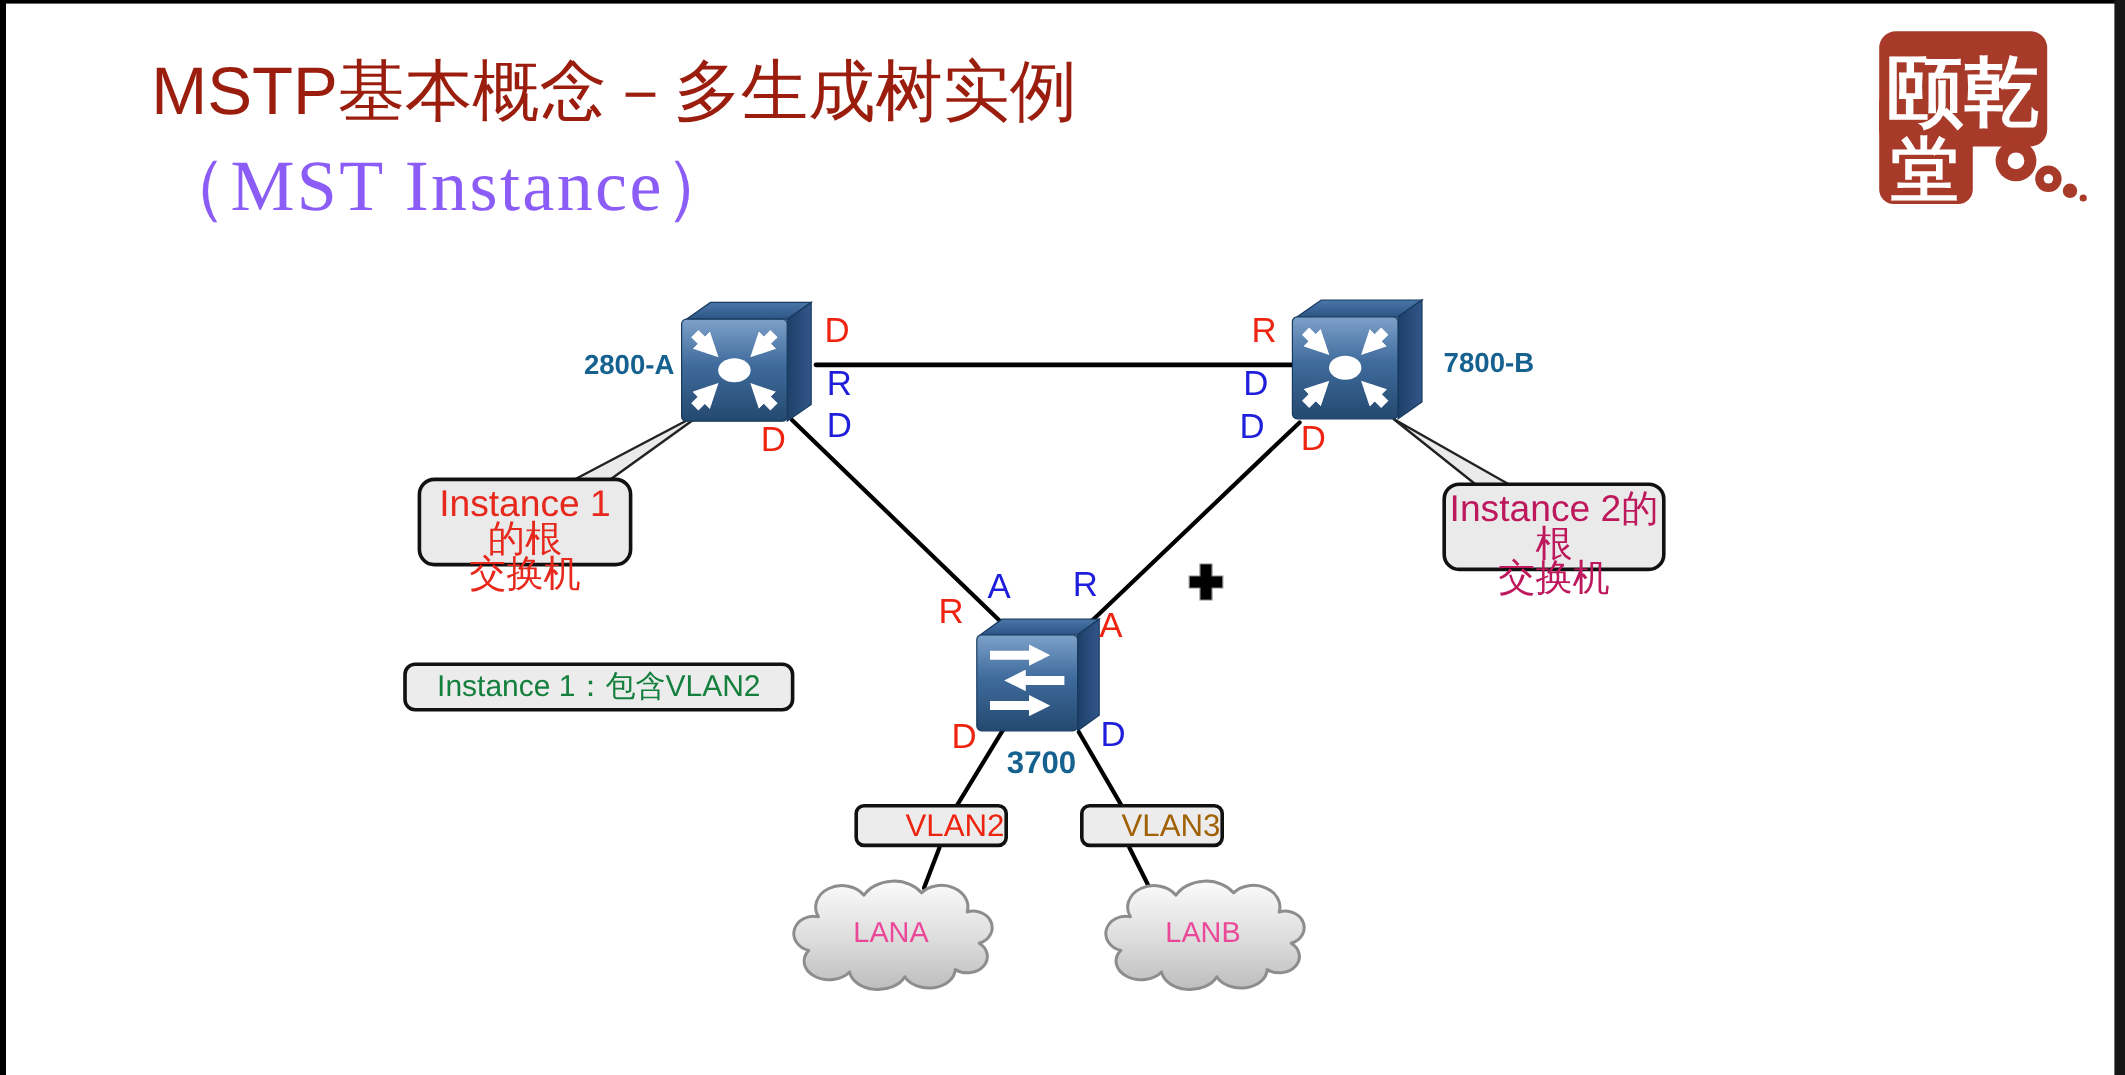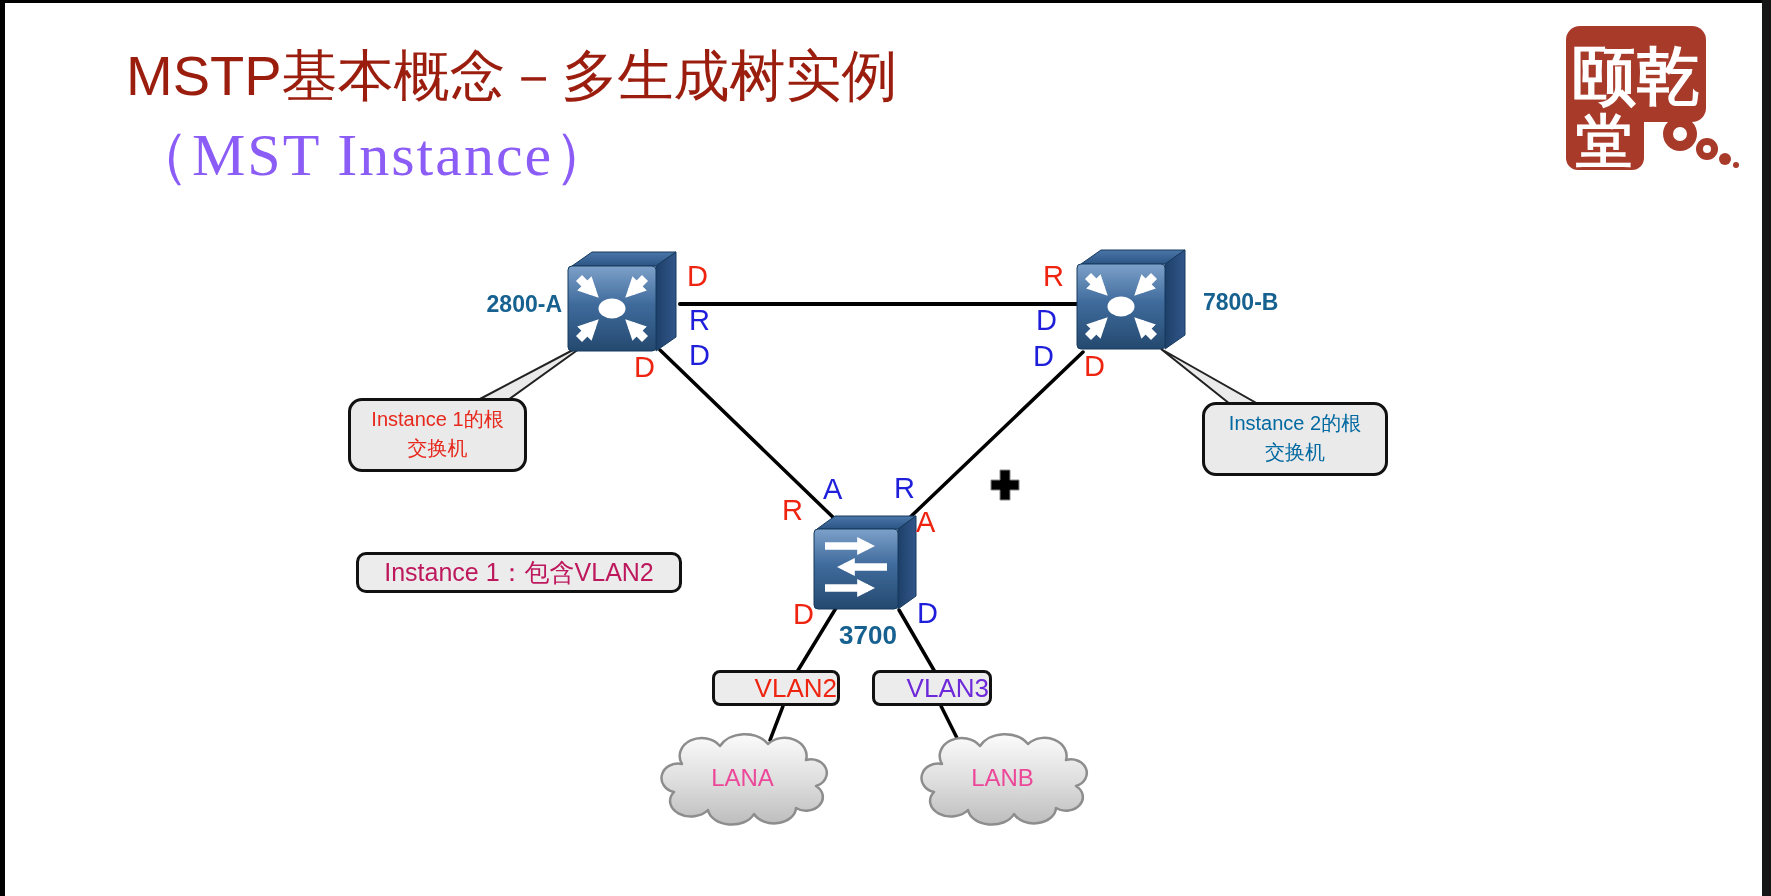--- a/index.html
+++ b/index.html
@@ -12,21 +12,21 @@
   .title1{position:absolute;left:126px;top:42px;font-family:Liberation Sans, sans-serif;
           font-size:56px;line-height:1.2;color:#9b1d0e;white-space:nowrap}
   .title2{position:absolute;left:130px;top:122px;font-family:"Liberation Serif","DejaVu Serif",serif;
           font-size:60px;line-height:1.1;color:#8b5cf6;letter-spacing:2px;white-space:nowrap}
   .svg-overlay{position:absolute;left:0;top:0;pointer-events:none}
   .swlabel{position:absolute;font-weight:bold;font-size:23px;color:#16618f;white-space:nowrap}
   .port{position:absolute;font-size:29px;line-height:1;white-space:nowrap}
   .red{color:#ee2411}
   .blue{color:#1e1edb}
   .callout{position:absolute;background:#eaeaea;border:3px solid #111;border-radius:14px;
-           text-align:center;font-size:20px;line-height:29px;padding-top:4px}
+           text-align:center;font-size:31px;line-height:29px;padding-top:4px}
   .ibox{position:absolute;background:#ececec;border:3px solid #111;border-radius:10px;
         text-align:center;font-size:25px;height:35px;line-height:35px;white-space:nowrap}
   .vbox{position:absolute;background:#ececec;border:3px solid #111;border-radius:8px;
         text-align:right;font-size:26px;height:30px;line-height:30px}
   .cloud-label{position:absolute;width:185px;text-align:center;font-size:24px;color:#ec4899}
   .logo{position:absolute;left:1558px;top:6px}
   .logo text{font-family:"Liberation Serif","DejaVu Serif",serif;font-weight:bold}
 </style>
 </head>
 <body>
@@ -137,29 +137,29 @@
   <div class="port blue" style="left:823px;top:475px">A</div>
   <div class="port blue" style="left:894px;top:474px">R</div>
   <div class="port red" style="left:916px;top:508px">A</div>
   <div class="port red" style="left:793px;top:600px">D</div>
   <div class="port blue" style="left:917px;top:599px">D</div>
 
   <div class="callout" style="left:348px;top:398px;width:173px;height:64px;color:#e7281c">
     <div>Instance 1的根</div>
     <div>交换机</div>
   </div>
-  <div class="callout" style="left:1202px;top:402px;width:180px;height:64px;color:#0369a1">
+  <div class="callout" style="left:1202px;top:402px;width:180px;height:64px;color:#be185d">
     <div>Instance 2的根</div>
     <div>交换机</div>
   </div>
 
-  <div class="ibox" style="left:356px;top:552px;width:320px;color:#be185d">Instance 1：包含VLAN2</div>
+  <div class="ibox" style="left:336px;top:552px;width:320px;color:#15803d">Instance 1：包含VLAN2</div>
 
   <div class="vbox" style="left:712px;top:670px;width:122px;color:#ee2411">VLAN2</div>
-  <div class="vbox" style="left:872px;top:670px;width:114px;color:#6d28d9">VLAN3</div>
+  <div class="vbox" style="left:900px;top:670px;width:114px;color:#a16207">VLAN3</div>
 
   <div class="cloud-label" style="left:650px;top:764px">LANA</div>
   <div class="cloud-label" style="left:910px;top:764px">LANB</div>
 
   <svg class="logo" width="200" height="172" viewBox="0 0 200 172">
     <g>
       <rect x="8" y="20" width="140" height="96" rx="14" fill="#a83a2a"></rect>
       <rect x="8" y="68" width="78" height="96" rx="12" fill="#a83a2a"></rect>
       <circle cx="122" cy="128" r="17" fill="#a83a2a"></circle>
       <circle cx="149" cy="143" r="11" fill="#a83a2a"></circle>

